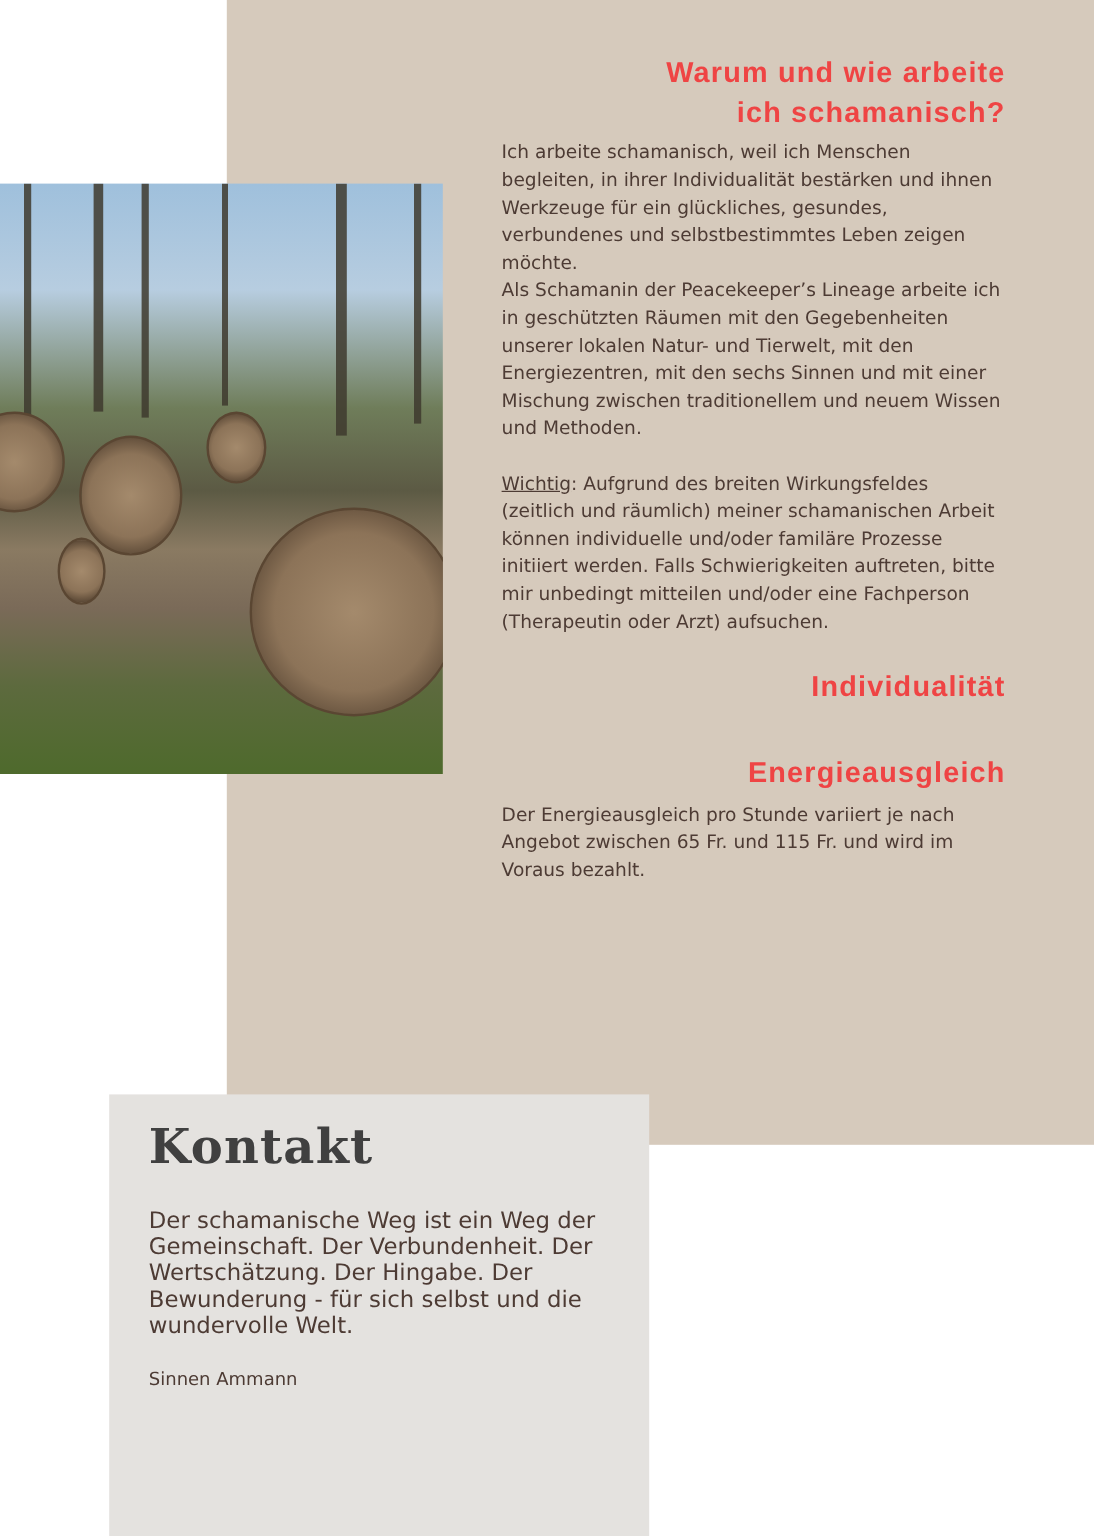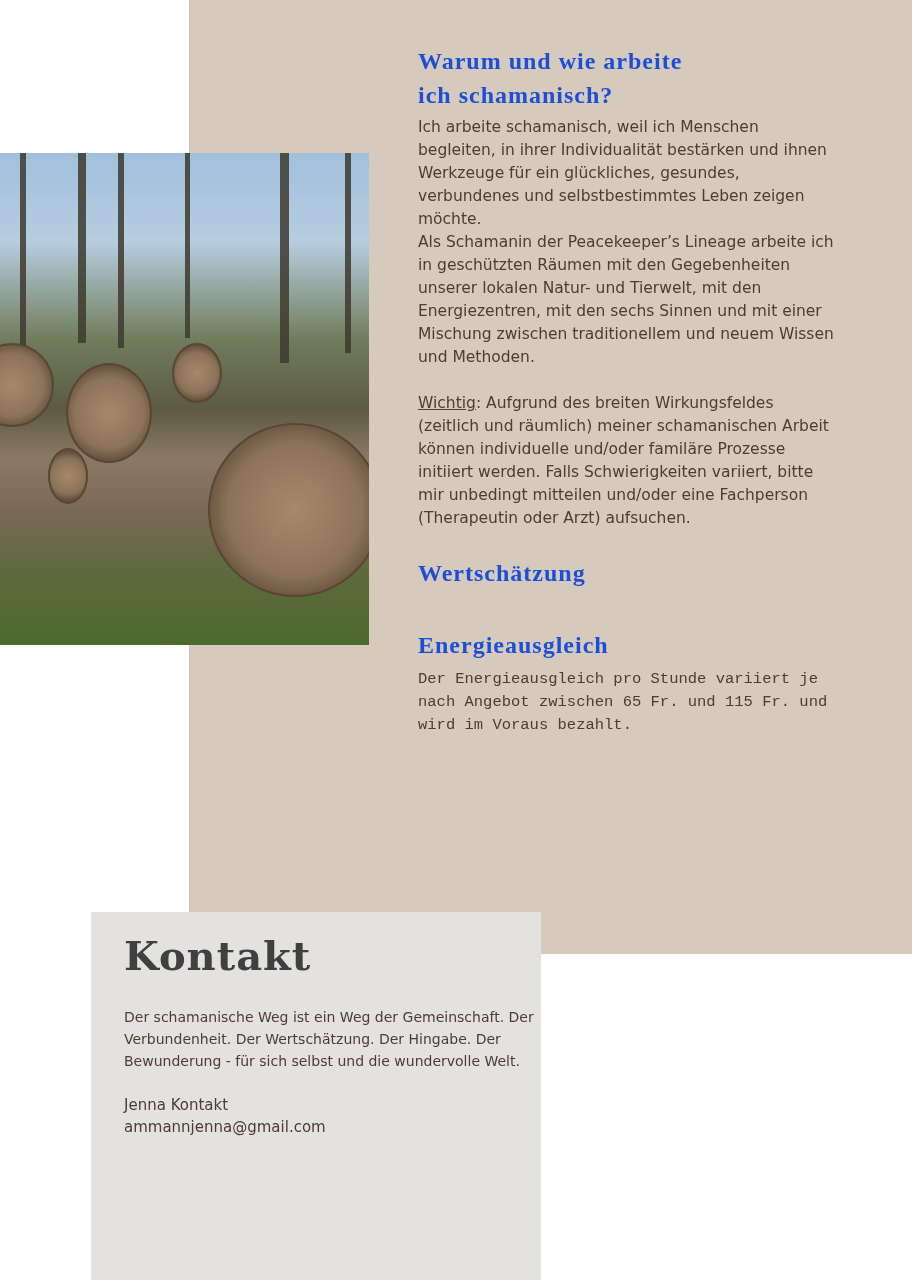--- a/index.html
+++ b/index.html
@@ -5,21 +5,21 @@
     html, body { margin:0; padding:0; }
     body { width:912px; height:1280px; position:relative; background:#ffffff; overflow:hidden;
            font-family:"DejaVu Sans", sans-serif; }
     .beige-panel { position:absolute; left:189px; top:0; width:723px; height:954px; background:#d6cabc; }
     .grey-panel { position:absolute; left:91px; top:912px; width:450px; height:368px; background:#e4e2df; }
     .photo { position:absolute; left:0; top:153px; width:369px; height:492px; overflow:hidden;
              background:linear-gradient(180deg,#9fc0dc 0%,#b7cde0 18%,#6f7d5a 38%,#5c5a44 52%,#8a7a62 62%,#7a6a58 72%,#5d6a3e 85%,#4e6a2c 100%); }
     .tree { position:absolute; top:0; width:6px; background:#3e3a2e; opacity:.85; }
     .log { position:absolute; border-radius:50%; background:radial-gradient(circle,#a48a6c 0%,#8c7358 55%,#5e4b38 80%,#c9b89c 92%); border:2px solid #5a4632; }
     .content { position:absolute; left:418px; top:44px; width:420px; color:#4d3b34; }
-    .h2 { font-family:Liberation Serif, serif; font-weight:bold; color:#1d4ed8; font-size:24px; line-height:34px; letter-spacing:1px; margin:0; }
+    .h2 { font-family:Liberation Sans, sans-serif; font-weight:bold; color:#ef4444; font-size:24px; line-height:34px; letter-spacing:1px; margin:0;text-align:right; }
     .p { font-size:15.5px; line-height:23px; margin:0; }
     .u { text-decoration:underline; }
     .kontakt { position:absolute; left:124px; top:928px; width:410px; color:#4d3b34; }
     .h1 { font-family:"DejaVu Serif", serif; font-weight:bold; color:#404040; font-size:40px; line-height:56px; margin:0 0 6px 0; letter-spacing:1px; }
   </style>
 </head>
 <body>
 
 <div class="beige-panel"></div>
 
@@ -39,26 +39,25 @@
 
 <div class="grey-panel"></div>
 
 <div class="content">
   <h2 class="h2">
     <span>Warum und wie arbeite</span><br>
     <span>ich schamanisch?</span>
   </h2>
   <p class="p" style="margin-top:4px;">Ich arbeite schamanisch, weil ich Menschen begleiten, in ihrer Individualität bestärken und ihnen Werkzeuge für ein glückliches, gesundes, verbundenes und selbstbestimmtes Leben zeigen möchte.</p>
   <p class="p">Als Schamanin der Peacekeeper’s Lineage arbeite ich in geschützten Räumen mit den Gegebenheiten unserer lokalen Natur- und Tierwelt, mit den Energiezentren, mit den sechs Sinnen und mit einer Mischung zwischen traditionellem und neuem Wissen und Methoden.</p>
-  <p class="p" style="margin-top:23px;"><span class="u">Wichtig</span><span>: Aufgrund des breiten Wirkungsfeldes (zeitlich und räumlich) meiner schamanischen Arbeit können individuelle und/oder familäre Prozesse initiiert werden. Falls Schwierigkeiten variiert, bitte mir unbedingt mitteilen und/oder eine Fachperson (Therapeutin oder Arzt) aufsuchen.</span></p>
+  <p class="p" style="margin-top:23px;"><span class="u">Wichtig</span><span>: Aufgrund des breiten Wirkungsfeldes (zeitlich und räumlich) meiner schamanischen Arbeit können individuelle und/oder familäre Prozesse initiiert werden. Falls Schwierigkeiten auftreten, bitte mir unbedingt mitteilen und/oder eine Fachperson (Therapeutin oder Arzt) aufsuchen.</span></p>
 
-  <h2 class="h2" style="margin-top:26px;">Wertschätzung</h2>
+  <h2 class="h2" style="margin-top:26px;">Individualität</h2>
 
   <h2 class="h2" style="margin-top:38px;">Energieausgleich</h2>
-  <p class="p" style="margin-top:6px;font-family:Liberation Mono, monospace;">Der Energieausgleich pro Stunde variiert je nach Angebot zwischen 65 Fr. und 115 Fr. und wird im Voraus bezahlt.</p>
+  <p class="p" style="margin-top:6px;">Der Energieausgleich pro Stunde variiert je nach Angebot zwischen 65 Fr. und 115 Fr. und wird im Voraus bezahlt.</p>
 </div>
 
 <div class="kontakt">
   <h1 class="h1">Kontakt</h1>
-  <p class="p" style="font-size:14px;line-height:22px;margin-top:22px;">Der schamanische Weg ist ein Weg der Gemeinschaft. Der Verbundenheit. Der Wertschätzung. Der Hingabe. Der Bewunderung - für sich selbst und die wundervolle Welt.</p>
-  <p class="p" style="font-size:15px;line-height:22px;margin-top:22px;">Jenna Kontakt</p>
-  <p class="p" style="font-size:15px;line-height:22px;">ammannjenna@gmail.com</p>
+  <p class="p" style="font-size:19px;line-height:22px;margin-top:22px;">Der schamanische Weg ist ein Weg der Gemeinschaft. Der Verbundenheit. Der Wertschätzung. Der Hingabe. Der Bewunderung - für sich selbst und die wundervolle Welt.</p>
+  <p class="p" style="font-size:15px;line-height:22px;margin-top:22px;">Sinnen Ammann</p>
 </div>
 
 </body></html>

